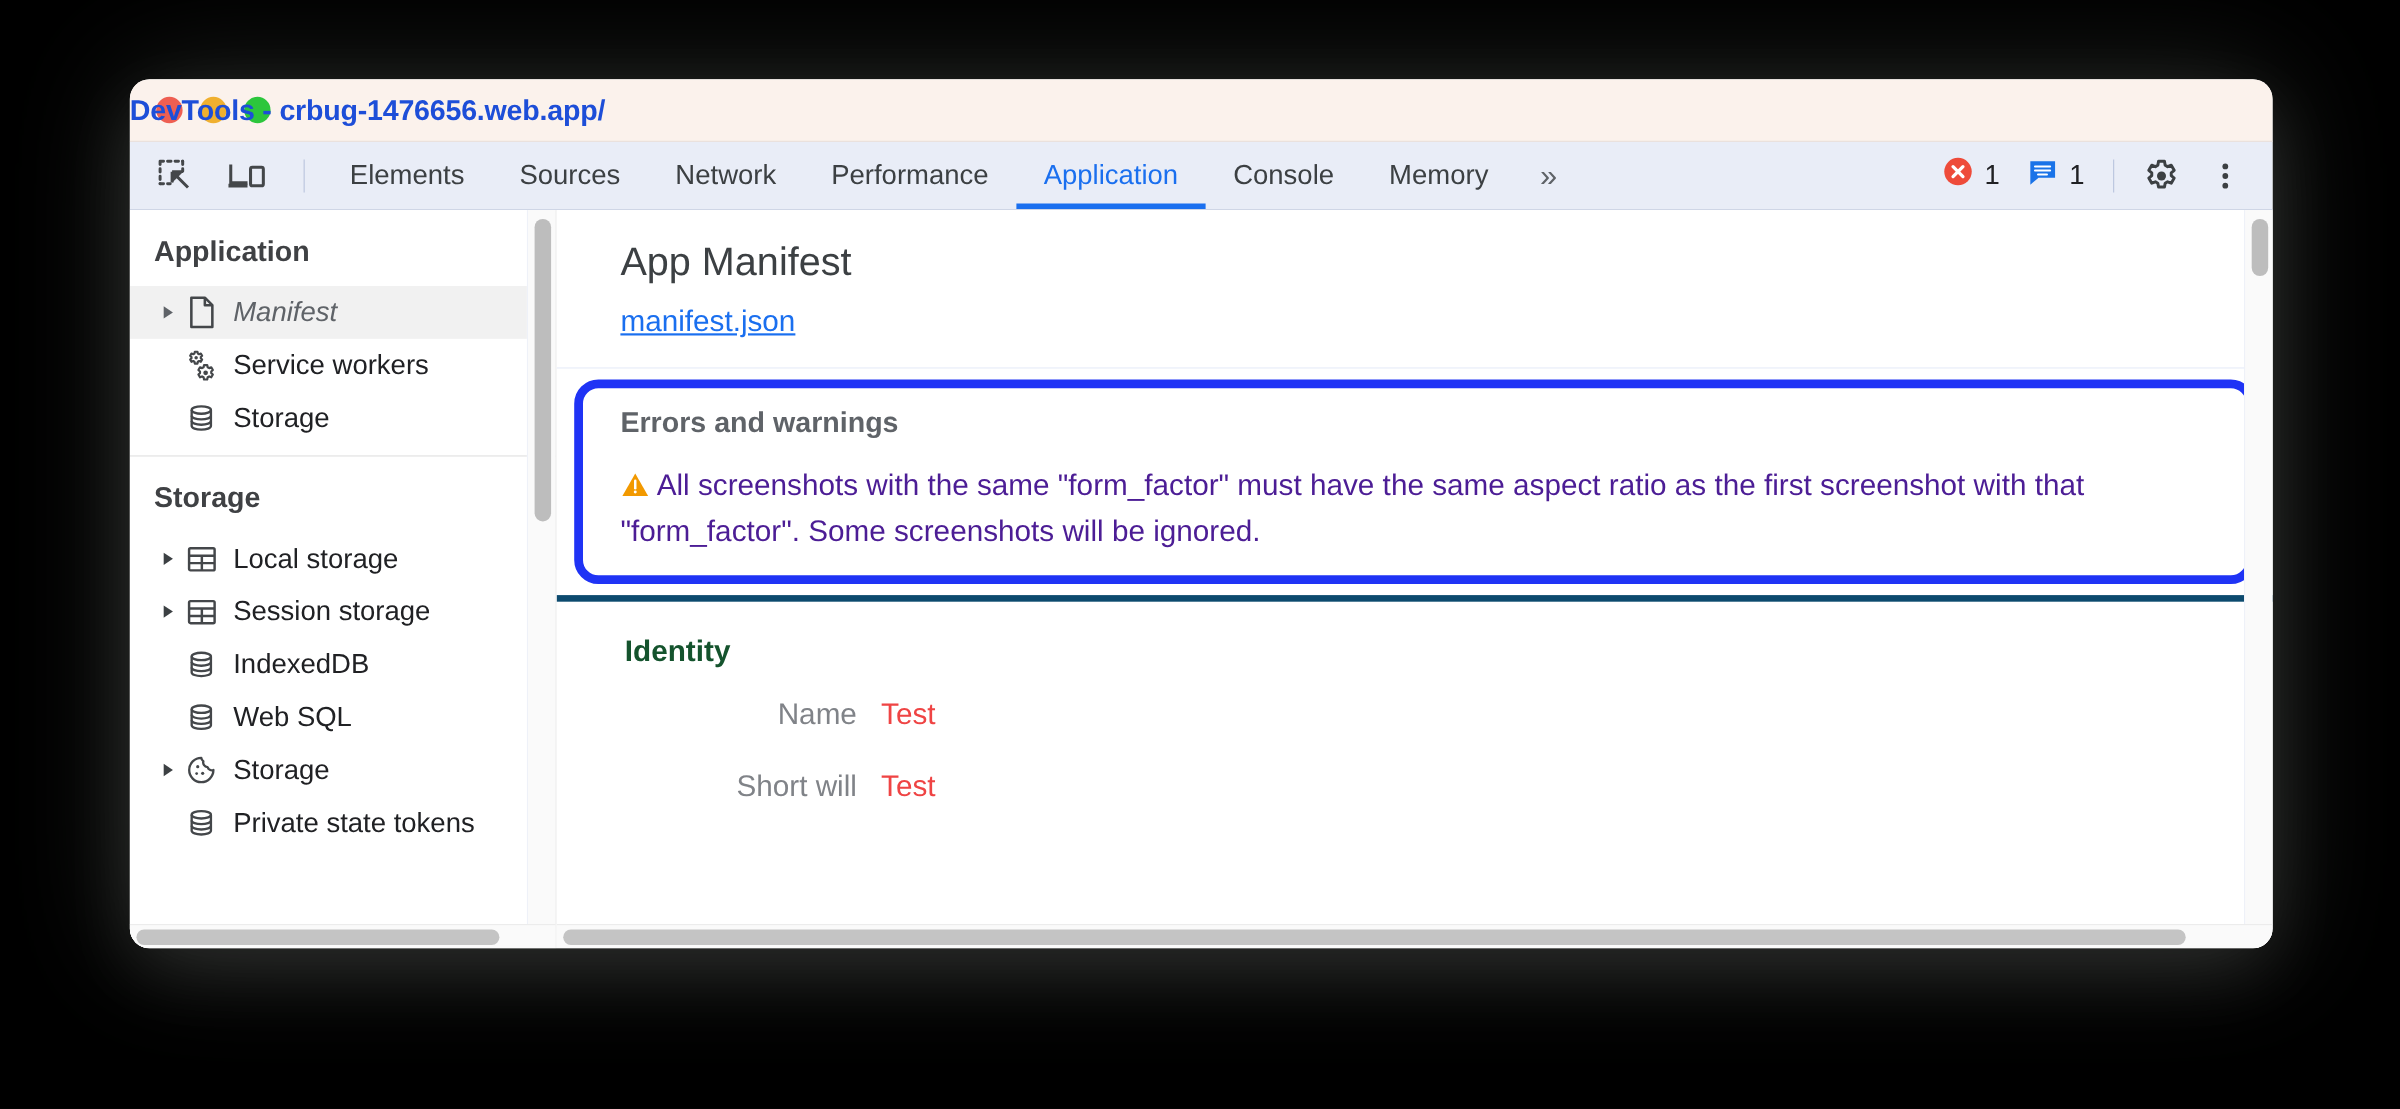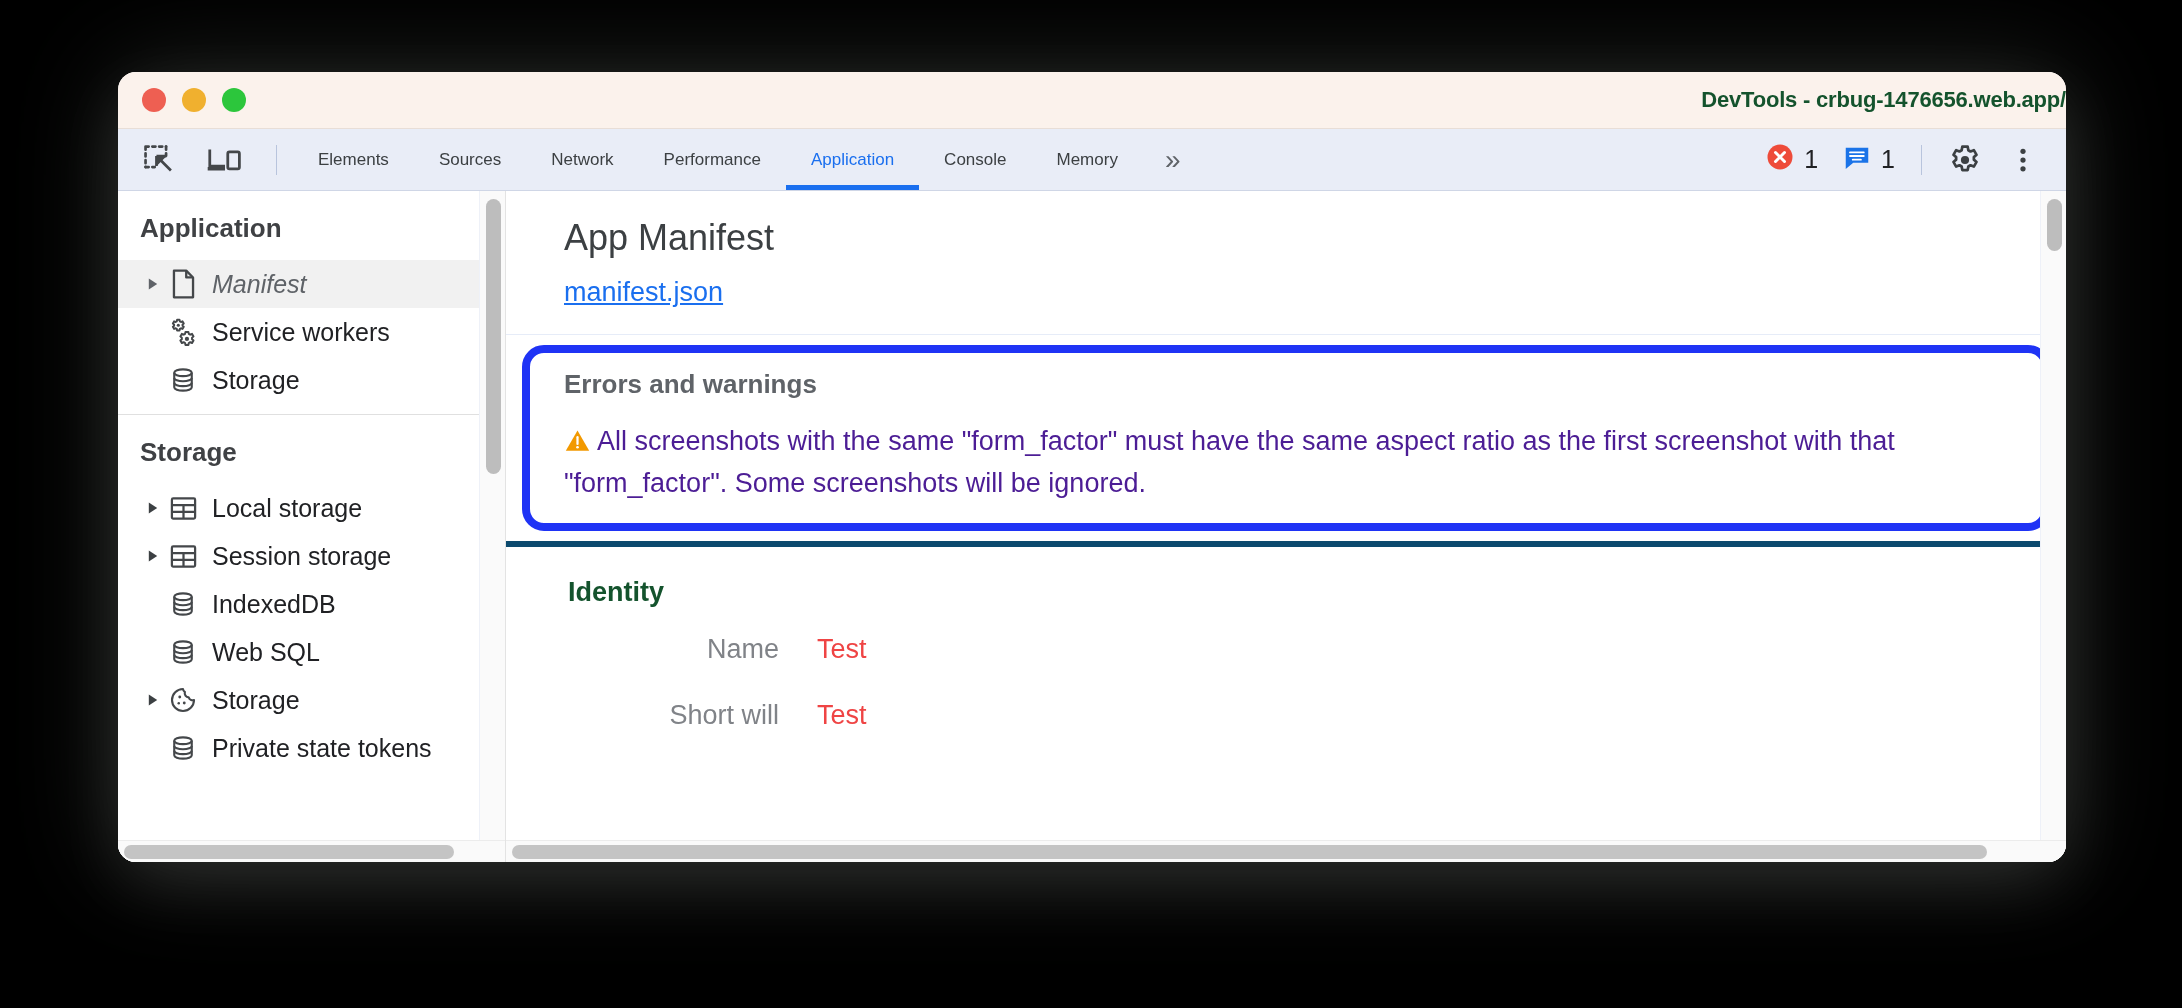--- a/index.html
+++ b/index.html
@@ -48,24 +48,24 @@
     margin-left: 24px;
   }
   .dot { width: 24px; height: 24px; border-radius: 50%; }
   .dot.red    { background: #ee5f52; }
   .dot.yellow { background: #f0b02f; }
   .dot.green  { background: #2cc63c; }
 
   #window-title {
     position: absolute;
     left: 0; right: 0;
-    text-align: right;
-    font-size: 22px;
+    text-align: left;
+    font-size: 26px;
     font-weight: bold;
-    color: #14532d;
+    color: #1d4ed8;
     letter-spacing: -0.2px;
   }
 
   
   #tabbar {
     height: 62px;
     background: #e9edf7;
     display: flex;
     align-items: stretch;
     border-bottom: 1px solid #cfd6e6;
@@ -91,21 +91,21 @@
   }
   .tabs {
     display: flex;
     align-items: stretch;
     margin-left: 6px;
   }
   .tab {
     display: flex;
     align-items: center;
     padding: 0 25px;
-    font-size: 17px;
+    font-size: 25px;
     color: #3c4043;
     position: relative;
     white-space: nowrap;
   }
   .tab.active { color: #1a6fef; }
   .tab.active::after {
     content: "";
     position: absolute;
     left: 0; right: 0; bottom: 0;
     height: 5px;
@@ -291,21 +291,20 @@
   .identity-head {
     font-size: 27px;
     font-weight: bold;
     color: #14532d;
     padding: 30px 0 8px 62px;
   }
   .kv-row {
     display: flex;
     align-items: center;
     height: 66px;
-    gap: 16px;
   }
   .kv-key {
     width: 295px;
     text-align: right;
     font-size: 27px;
     color: #808388;
     padding-right: 22px;
   }
   .kv-val {
     font-size: 27px;

